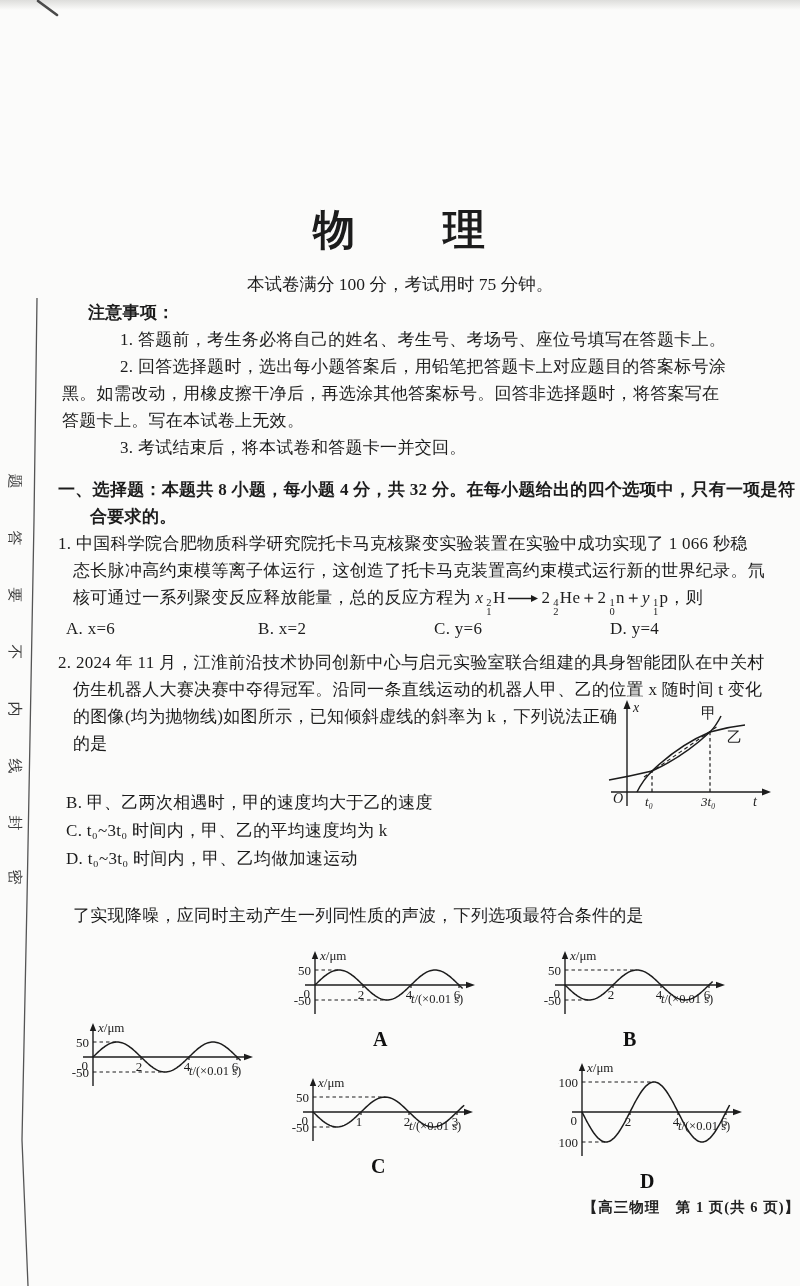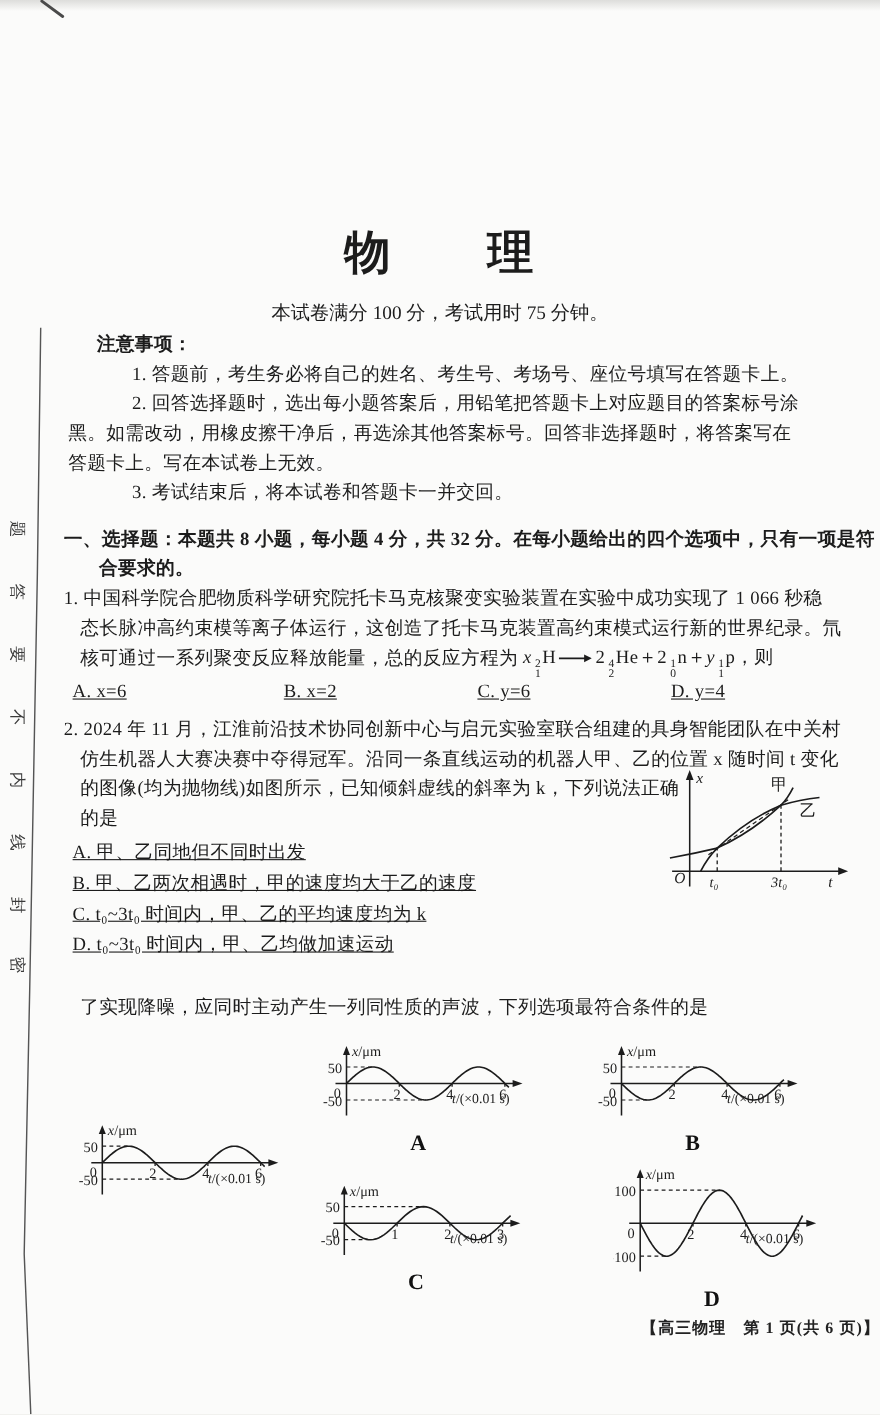--- a/index.html
+++ b/index.html
@@ -9,21 +9,21 @@
     font-family:"Liberation Serif","DejaVu Serif",serif;
   }
   .page::before{content:"";position:absolute;left:0;top:0;right:0;height:10px;
     background:linear-gradient(#dddddb,rgba(251,251,250,0));pointer-events:none;}
   .line{position:absolute;font-size:17px;line-height:22px;white-space:nowrap;letter-spacing:.3px;}
   .bold{font-weight:700;}
   .title-row{position:absolute;top:202px;left:0;width:100%;display:flex;justify-content:center;gap:86px;
     font-size:42px;font-weight:700;letter-spacing:2px;}
   .subtitle{position:absolute;top:272px;left:0;width:100%;text-align:center;font-size:17.5px;font-weight:400;}
   .footer{position:absolute;top:1198px;left:0;width:100%;text-align:right;font-size:14.5px;font-weight:700;letter-spacing:1px;color:#222;}
-  .opt{position:absolute;font-size:17px;white-space:nowrap;letter-spacing:.3px;text-decoration:underline;}
+  .opt{position:absolute;font-size:17px;white-space:nowrap;letter-spacing:.3px;}
   .seal-char{position:absolute;left:6px;width:18px;height:18px;font-size:15px;color:#3a3a3a;
     transform:rotate(90deg);text-align:center;line-height:18px;}
   .fig{position:absolute;}
   .wave-letter{position:absolute;font-size:20px;font-weight:700;letter-spacing:1px;color:#111;}
   .nuc{display:inline-flex;flex-direction:column;align-items:flex-end;font-size:10.5px;line-height:8.5px;
     vertical-align:-3px;margin:0 1px 0 3px;font-weight:400;}
   .eq i{font-family:"Liberation Serif","DejaVu Serif",serif;}
   .arrow-wrap{display:inline-block;vertical-align:middle;margin:0 3px 3px 3px;}
   svg text{font-family:"Liberation Serif","DejaVu Serif",serif;fill:#1c1c1c;}
 </style>
@@ -89,21 +89,20 @@
   </div>
   <div class="opt" style="left:66px;top:619px">A. x=6</div>
   <div class="opt" style="left:258px;top:619px">B. x=2</div>
   <div class="opt" style="left:434px;top:619px">C. y=6</div>
   <div class="opt" style="left:610px;top:619px">D. y=4</div>
 
   <div class="line" style="left:58px;top:652px">2. 2024 年 11 月，江淮前沿技术协同创新中心与启元实验室联合组建的具身智能团队在中关村</div>
   <div class="line" style="left:73px;top:679px">仿生机器人大赛决赛中夺得冠军。沿同一条直线运动的机器人甲、乙的位置 x 随时间 t 变化</div>
   <div class="line" style="left:73px;top:706px">的图像(均为抛物线)如图所示，已知倾斜虚线的斜率为 k，下列说法正确</div>
   <div class="line" style="left:73px;top:733px">的是</div>
-  <div class="opt" style="left:66px;top:763px">A. 甲、乙同地但不同时出发</div>
   <div class="opt" style="left:66px;top:791px">B. 甲、乙两次相遇时，甲的速度均大于乙的速度</div>
   <div class="opt" style="left:66px;top:819px">C. t₀~3t₀ 时间内，甲、乙的平均速度均为 k</div>
   <div class="opt" style="left:66px;top:847px">D. t₀~3t₀ 时间内，甲、乙均做加速运动</div>
 
   <svg class="fig" style="left:605px;top:694px" width="180" height="126" viewBox="0 0 180 126">
 
     <line x1="22" y1="12" x2="22" y2="112" stroke="#1c1c1c" stroke-width="1.4"></line>
     <polygon points="22,6 18.5,15 25.5,15" fill="#1c1c1c"></polygon>
     <line x1="6" y1="98" x2="160" y2="98" stroke="#1c1c1c" stroke-width="1.4"></line>
     <polygon points="166,98 157,94.5 157,101.5" fill="#1c1c1c"></polygon>

